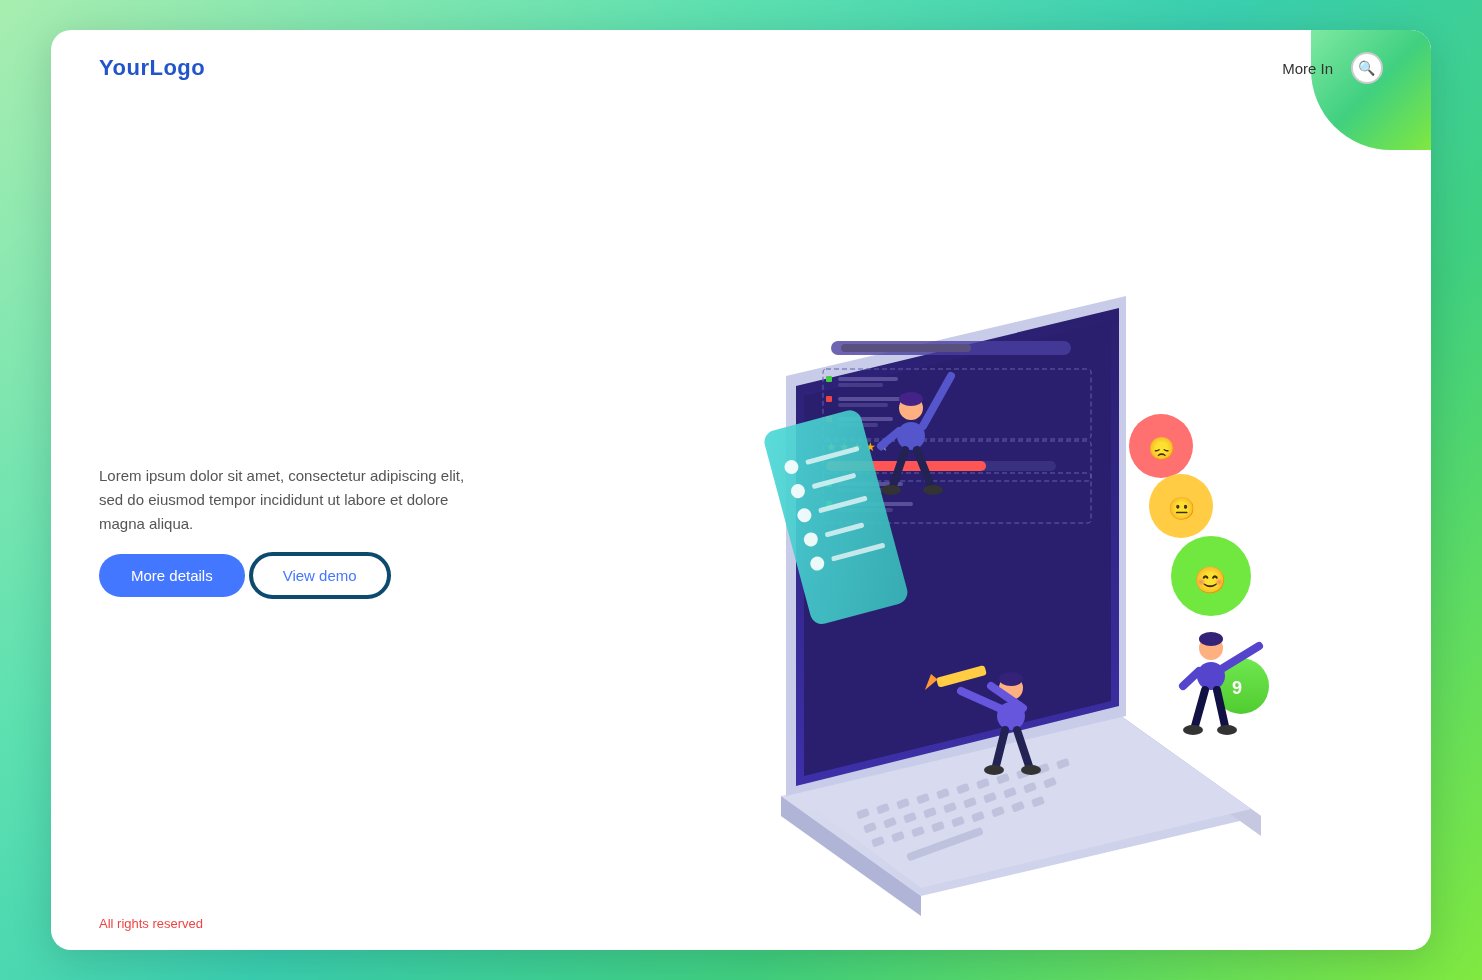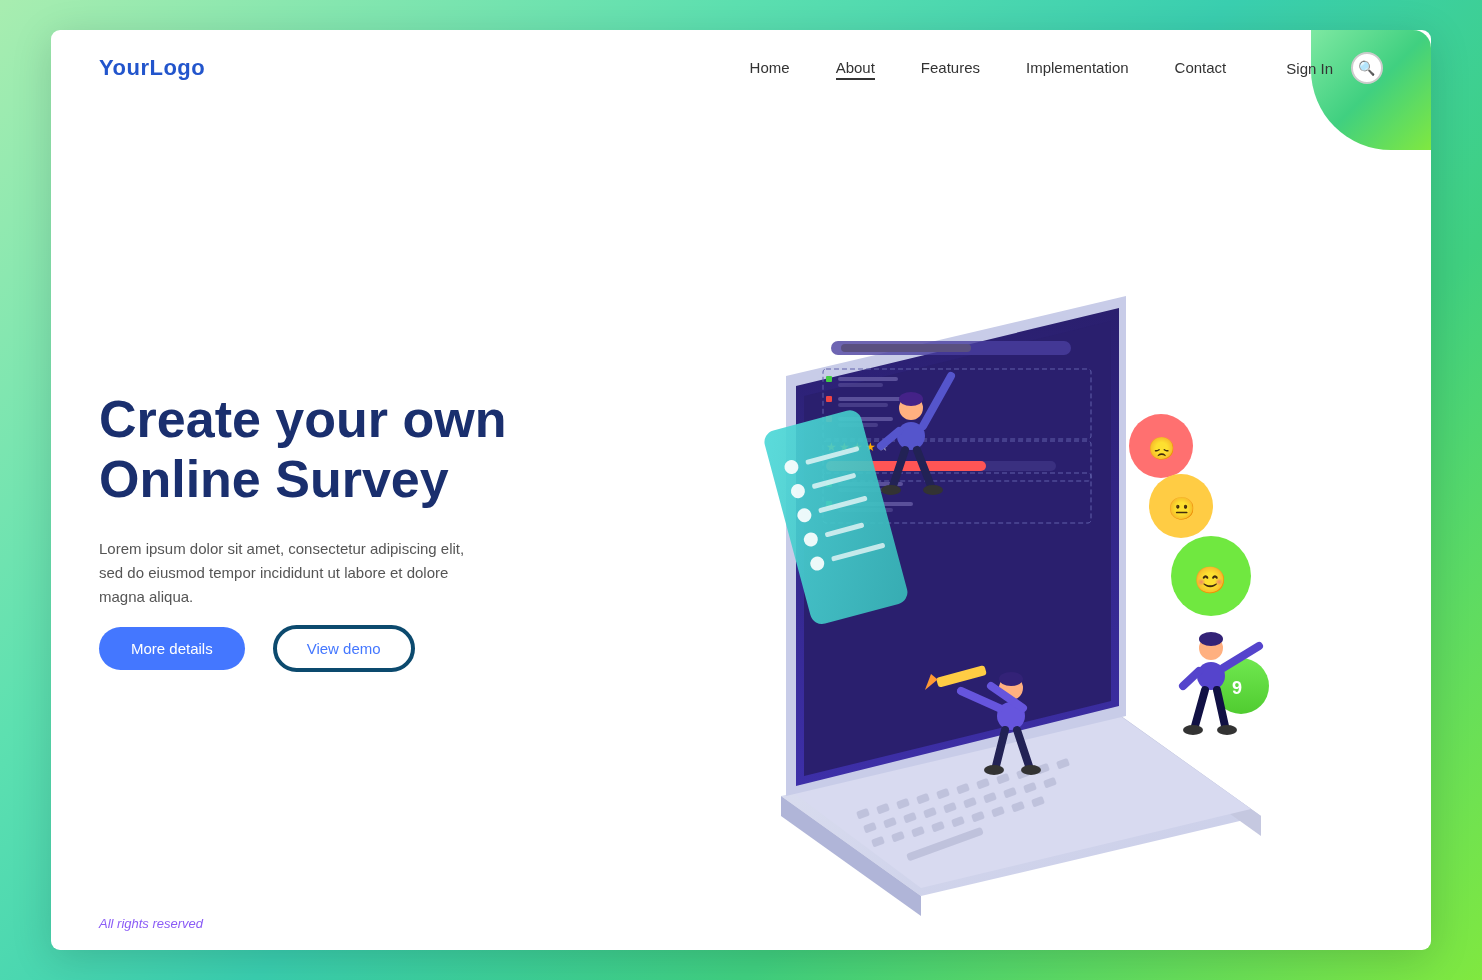--- a/index.html
+++ b/index.html
@@ -7,21 +7,21 @@
       background: linear-gradient(135deg, #a8edb0 0%, #5de0b0 30%, #3acfb0 50%, #40d080 70%, #80e840 100%);
       min-height: 100vh;
       display: flex;
       align-items: center;
       justify-content: center;
       font-family: 'Segoe UI', Arial, sans-serif;
       padding: 20px;
     }
     .card {
       background: #fff;
-      border-radius: 9px;
+      border-radius: 20px;
       width: 1380px;
       min-height: 920px;
       overflow: hidden;
       display: flex;
       flex-direction: column;
       box-shadow: 0 8px 40px rgba(0,0,0,0.15);
       position: relative;
     }
     
     .card::after {
@@ -108,21 +108,21 @@
     }
     .hero-desc {
       font-size: 15px;
       color: #555;
       line-height: 1.6;
       margin-bottom: 16px;
       max-width: 400px;
     }
     .btn-group {
       display: flex;
-      gap: 28px;
+      gap: 4px;
       align-items: center;
     }
     .btn-primary {
       background: #4477ff;
       color: #fff;
       border: none;
       border-radius: 24px;
       padding: 13px 32px;
       font-size: 15px;
       cursor: pointer;
@@ -145,48 +145,38 @@
       align-items: flex-end;
       justify-content: center;
     }
     footer {
       padding: 18px 48px;
       position: relative;
       z-index: 5;
     }
     .footer-text {
       font-size: 13px;
-      color: #8b5cf6;
-      font-style: italic;
+      color: #ef4444;
     }
   </style>
 </head>
 <body>
 
 <div class="card">
 
   <nav>
     <div class="logo">YourLogo</div>
-    <ul class="nav-links">
-      <li><a>Home</a></li>
-      <li class="active"><a>About</a></li>
-      <li><a>Features</a></li>
-      <li><a>Implementation</a></li>
-      <li><a>Contact</a></li>
-    </ul>
     <div class="nav-right">
-      <a class="signin-link">Sign In</a>
+      <a class="signin-link">More In</a>
       <div class="search-icon-btn">🔍</div>
     </div>
   </nav>
 
   <div class="main-content">
     <div class="left-panel">
-      <h1 class="hero-title" style="white-space:pre-line;">Create your own
-Online Survey</h1>
       <p class="hero-desc" style="white-space:pre-line;">Lorem ipsum dolor sit amet, consectetur adipiscing elit,
 sed do eiusmod tempor incididunt ut labore et dolore
 magna aliqua.</p>
       <div class="btn-group">
         <button class="btn-primary">More details</button>
         <button class="btn-outline">View demo</button>
       </div>
     </div>
 
     <div class="right-panel">

